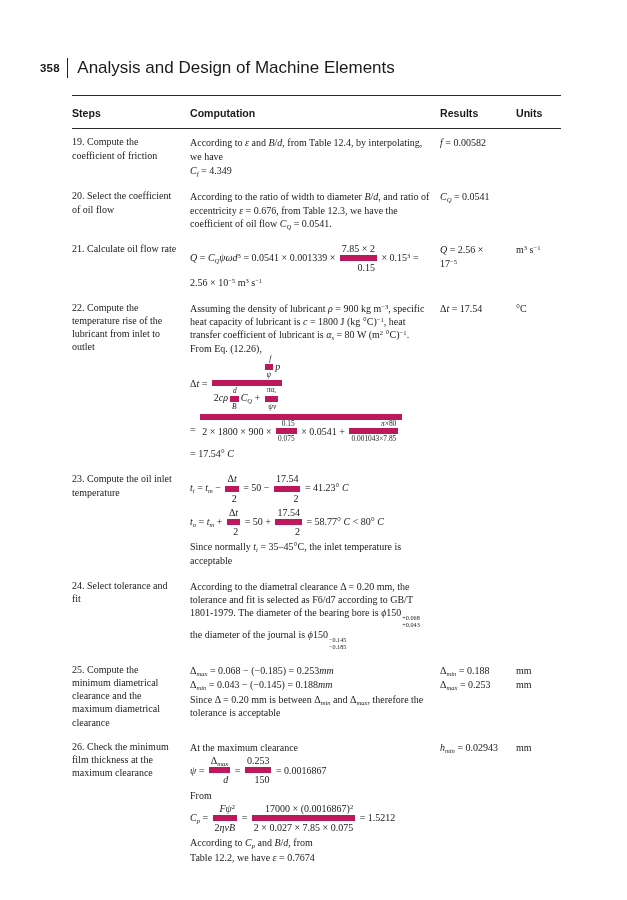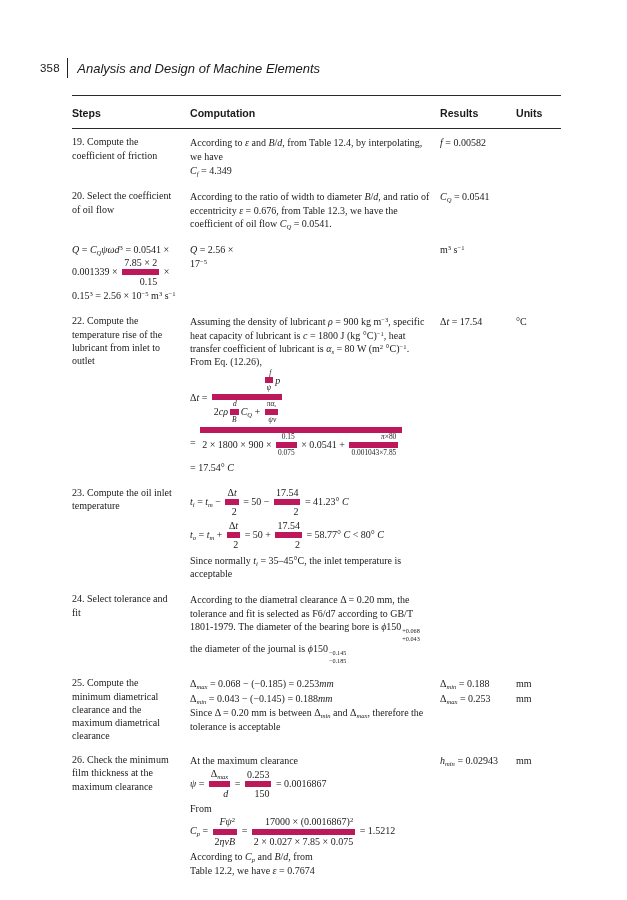--- a/index.html
+++ b/index.html
@@ -10,23 +10,23 @@
     color:#1a1a1a;
     font-family:"Liberation Serif", serif;
     overflow:hidden;
   }
   
   .pheader{
     position:absolute;top:58px;left:40px;
     display:flex;align-items:center;
     font-family:"Liberation Sans", sans-serif;
   }
-  .pagenum{font-weight:normal;font-size:11.5px;letter-spacing:.2px;}
+  .pagenum{font-weight:bold;font-size:11.5px;letter-spacing:.2px;}
   .vbar{width:1.5px;height:20px;background:#222;margin:0 9px 0 7px;}
-  .running{font-style:italic;font-size:13px;}
+  .running{font-size:17px;}
 
   
   .tablewrap{position:absolute;left:72px;top:95px;width:489px;}
   .rule{background:#2a2a2a;height:1.4px;width:100%;}
   .rule.thin{height:1px;}
   .thead{
     display:grid;grid-template-columns:118px 250px 76px 45px;
     font-family:"Liberation Sans", sans-serif;
     font-weight:bold;font-size:10.6px;
     padding:11px 0 9px 0;
@@ -95,20 +95,21 @@
           <div class="cell step-cell">20. Select the coefficient of oil flow</div>
           <div class="cell comp-cell">
             <div class="math-line"><span class="tk">According to the ratio of width to diameter </span><i class="tk">B</i><span class="tk">/</span><i class="tk">d</i><span class="tk">, and ratio of eccentricity </span><i class="tk">ε</i><span class="tk"> = 0.676, from Table 12.3, we have the coefficient of oil flow </span><i class="tk">C</i><sub class="tk">Q</sub><span class="tk"> = 0.0541.</span></div>
           </div>
           <div class="cell res-cell">
             <div class="math-line"><i class="tk">C</i><sub class="tk">Q</sub><span class="tk"> = 0.0541</span></div>
           </div>
           <div class="cell unit-cell"></div>
         </div>
         <div class="row">
+          <div class="cell step-cell">21. Calculate oil flow rate</div>
           <div class="cell comp-cell">
             <div class="math-line"><i class="tk">Q</i><span class="tk"> = </span><i class="tk">C</i><sub class="tk">Q</sub><i class="tk">ψωd</i><sup class="tk">3</sup><span class="tk"> = 0.0541 × 0.001339 × </span><span class="frac">
                 <span class="num"><span class="tk">7.85 × 2</span></span>
                 <span class="den"><span class="tk">0.15</span></span>
               </span><span class="tk"> × 0.15</span><sup class="tk">3</sup><span class="tk"> = 2.56 × 10</span><sup class="tk">−5</sup><span class="tk"> m</span><sup class="tk">3</sup><span class="tk"> s</span><sup class="tk">−1</sup></div>
           </div>
           <div class="cell res-cell">
             <div class="math-line"><i class="tk">Q</i><span class="tk"> = 2.56 ×</span></div>
             <div class="math-line"><span class="tk">17</span><sup class="tk">−5</sup></div>
           </div>

